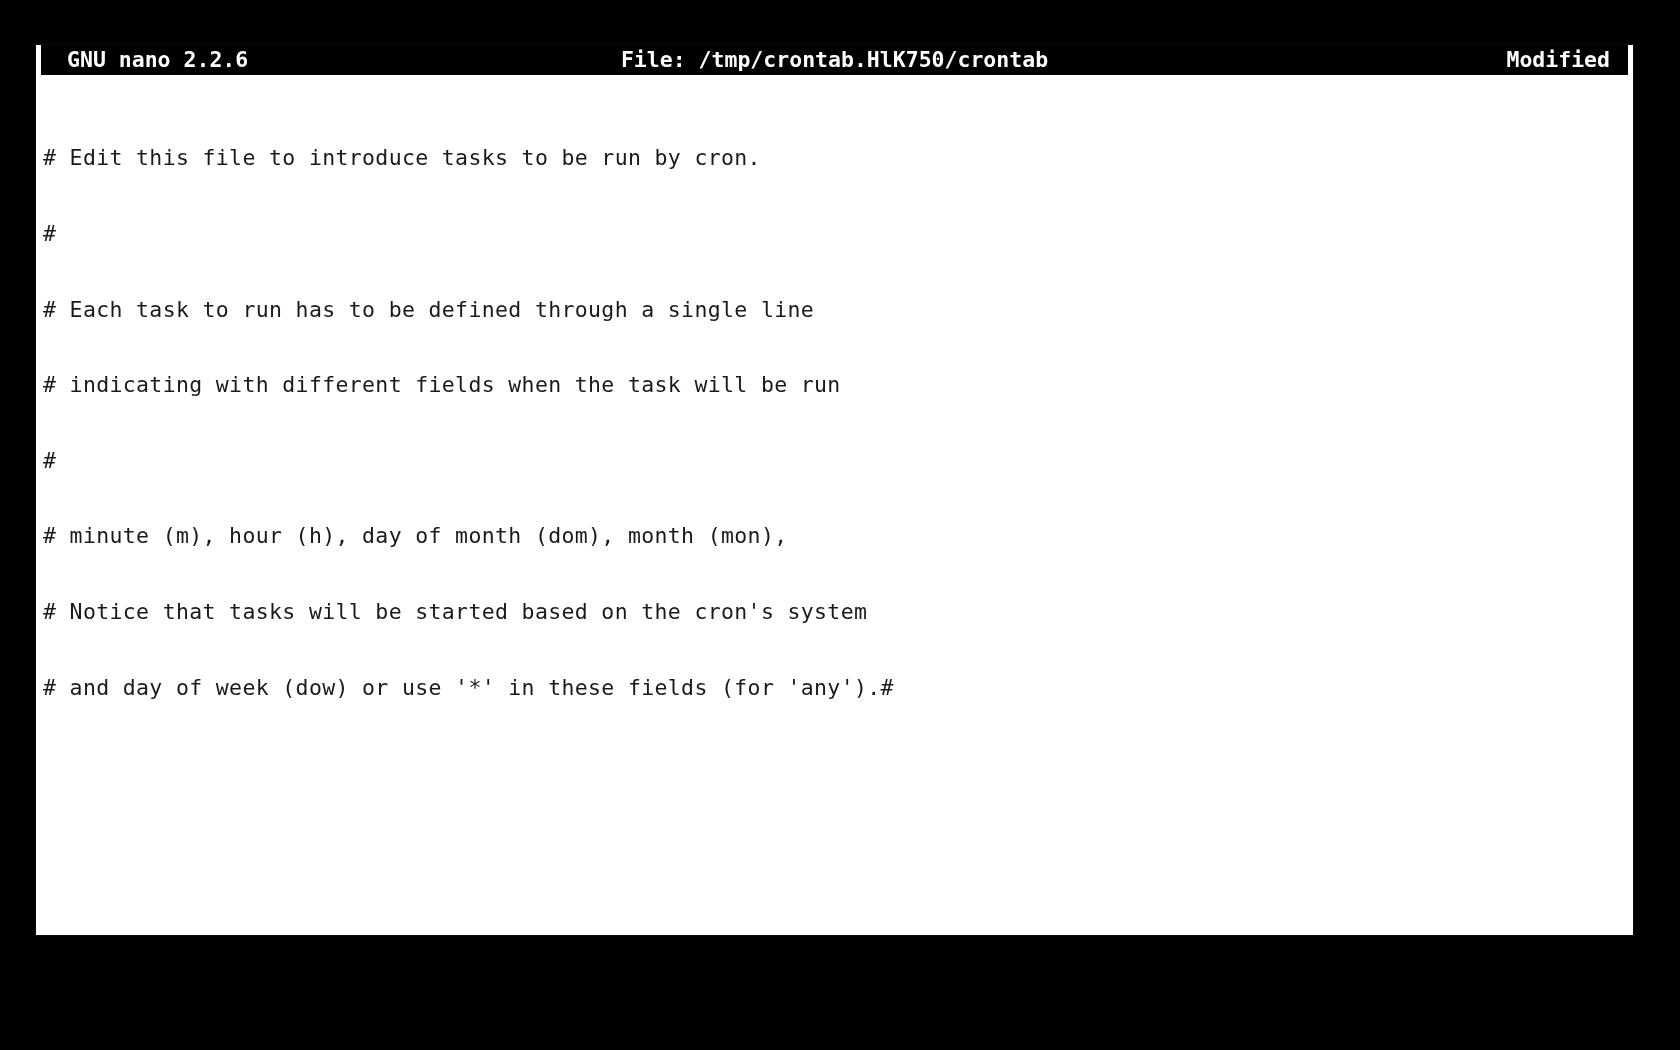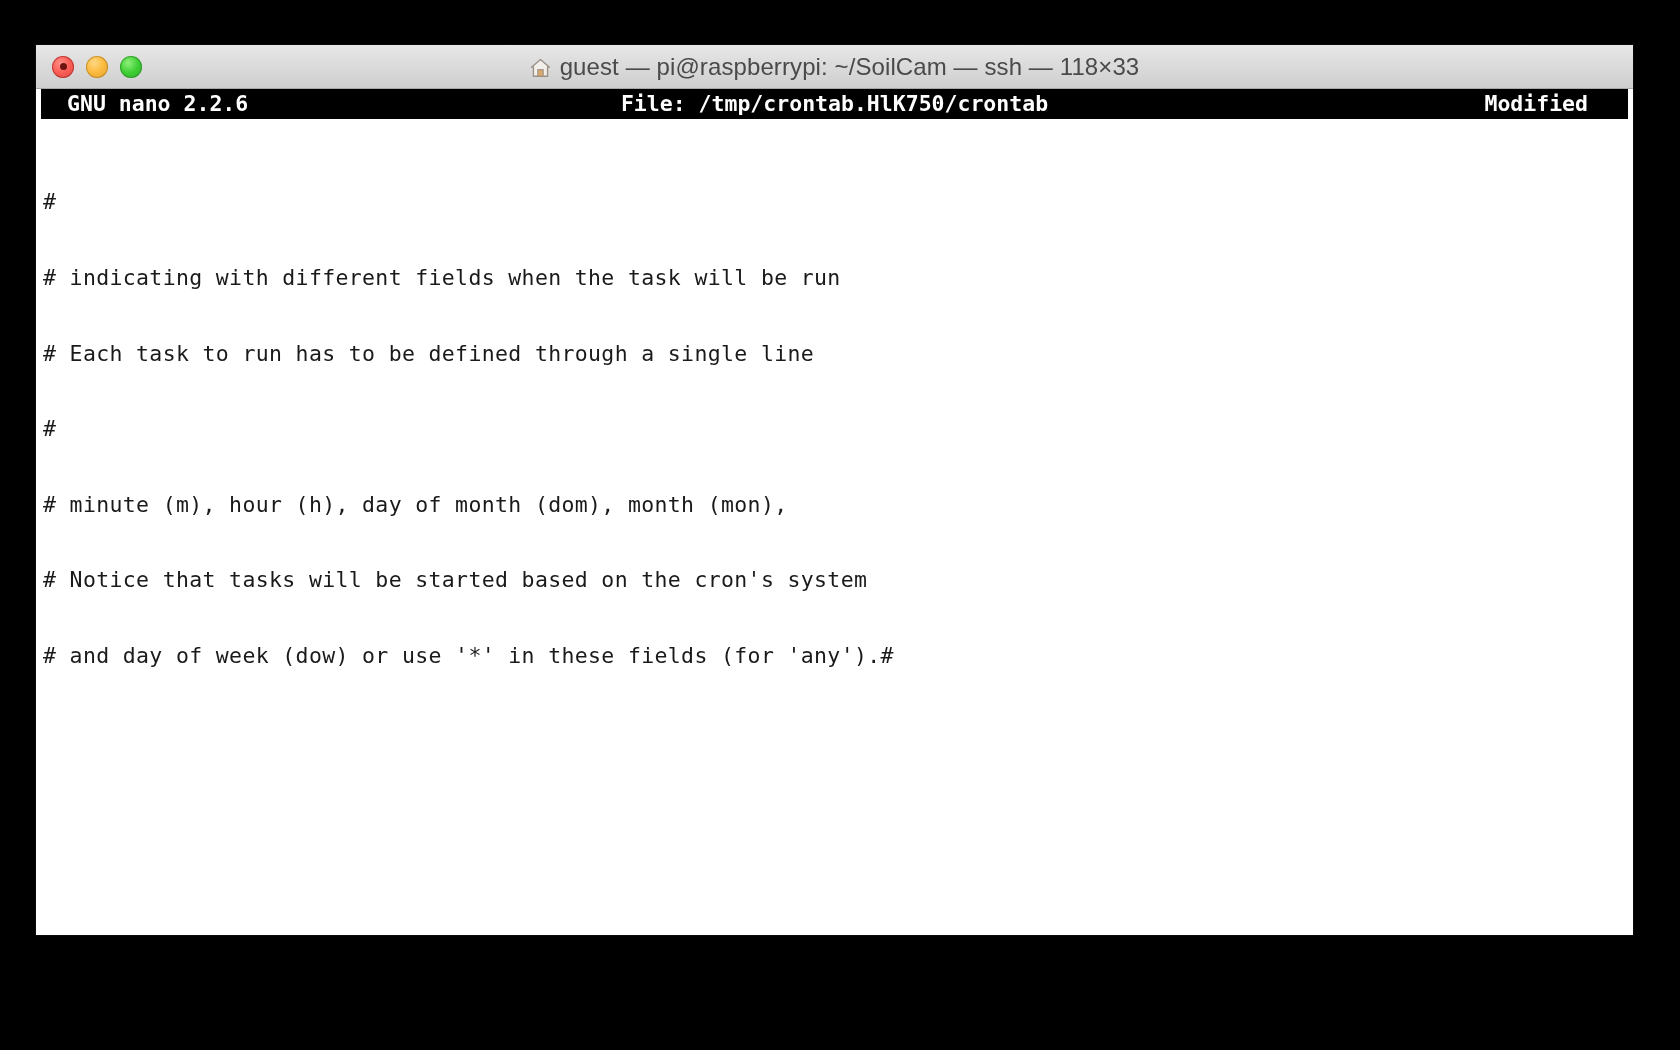--- a/index.html
+++ b/index.html
@@ -125,21 +125,21 @@
     white-space: pre;
   }
   #nano-filename {
     position: absolute;
     left: 0; right: 0;
     text-align: center;
     white-space: pre;
   }
   #nano-modified {
     margin-left: auto;
-    padding-right: 40px;
+    padding-right: 18px;
     white-space: pre;
   }
 
   
   #nano-body {
     flex: 1 1 auto;
     padding: 18px 0 0 2px;
     font-size: 21.5px;
     line-height: 25.2px;
     color: #1a1a1a;
@@ -150,46 +150,34 @@
     white-space: pre;
     height: 25.2px;
     letter-spacing: 0.35px;
   }
 </style>
 </head>
 <body>
 
 <div id="terminal-window">
 
-  <div id="title-bar">
-    <div id="traffic-lights">
-      <span class="traffic-light tl-close"></span>
-      <span class="traffic-light tl-minimize"></span>
-      <span class="traffic-light tl-zoom"></span>
-    </div>
-    <div id="window-title">
-      <svg id="title-home-icon" viewBox="0 0 22 21" xmlns="http://www.w3.org/2000/svg">
-        <path d="M11 1.5 L20.4 9.6 L18.4 9.6 L18.4 19.2 L3.6 19.2 L3.6 9.6 L1.6 9.6 Z" fill="#f2eeea" stroke="#9a8f85" stroke-width="1.4" stroke-linejoin="round"></path>
-        <rect x="8.2" y="12.2" width="5.6" height="7" fill="#d9a86b" stroke="#9a8f85" stroke-width="1.1"></rect>
-      </svg><span>guest — pi@raspberrypi: ~/SoilCam — ssh — 118×33</span>
-    </div>
-  </div>
 
   <div id="nano">
 
     <div id="nano-header">
       <span id="nano-version">GNU nano 2.2.6</span>
       <span id="nano-filename">File: /tmp/crontab.HlK750/crontab</span>
       <span id="nano-modified">Modified</span>
     </div>
 
     <div id="nano-body">
+      <div class="code-line"># Edit this file to introduce tasks to be run by cron.</div>
       <div class="code-line">#</div>
+      <div class="code-line"># Each task to run has to be defined through a single line</div>
       <div class="code-line"># indicating with different fields when the task will be run</div>
-      <div class="code-line"># Each task to run has to be defined through a single line</div>
       <div class="code-line">#</div>
       <div class="code-line"># minute (m), hour (h), day of month (dom), month (mon),</div>
       <div class="code-line"># Notice that tasks will be started based on the cron's system</div>
       <div class="code-line"># and day of week (dow) or use '*' in these fields (for 'any').#</div>
       
       
       
       
       
       

